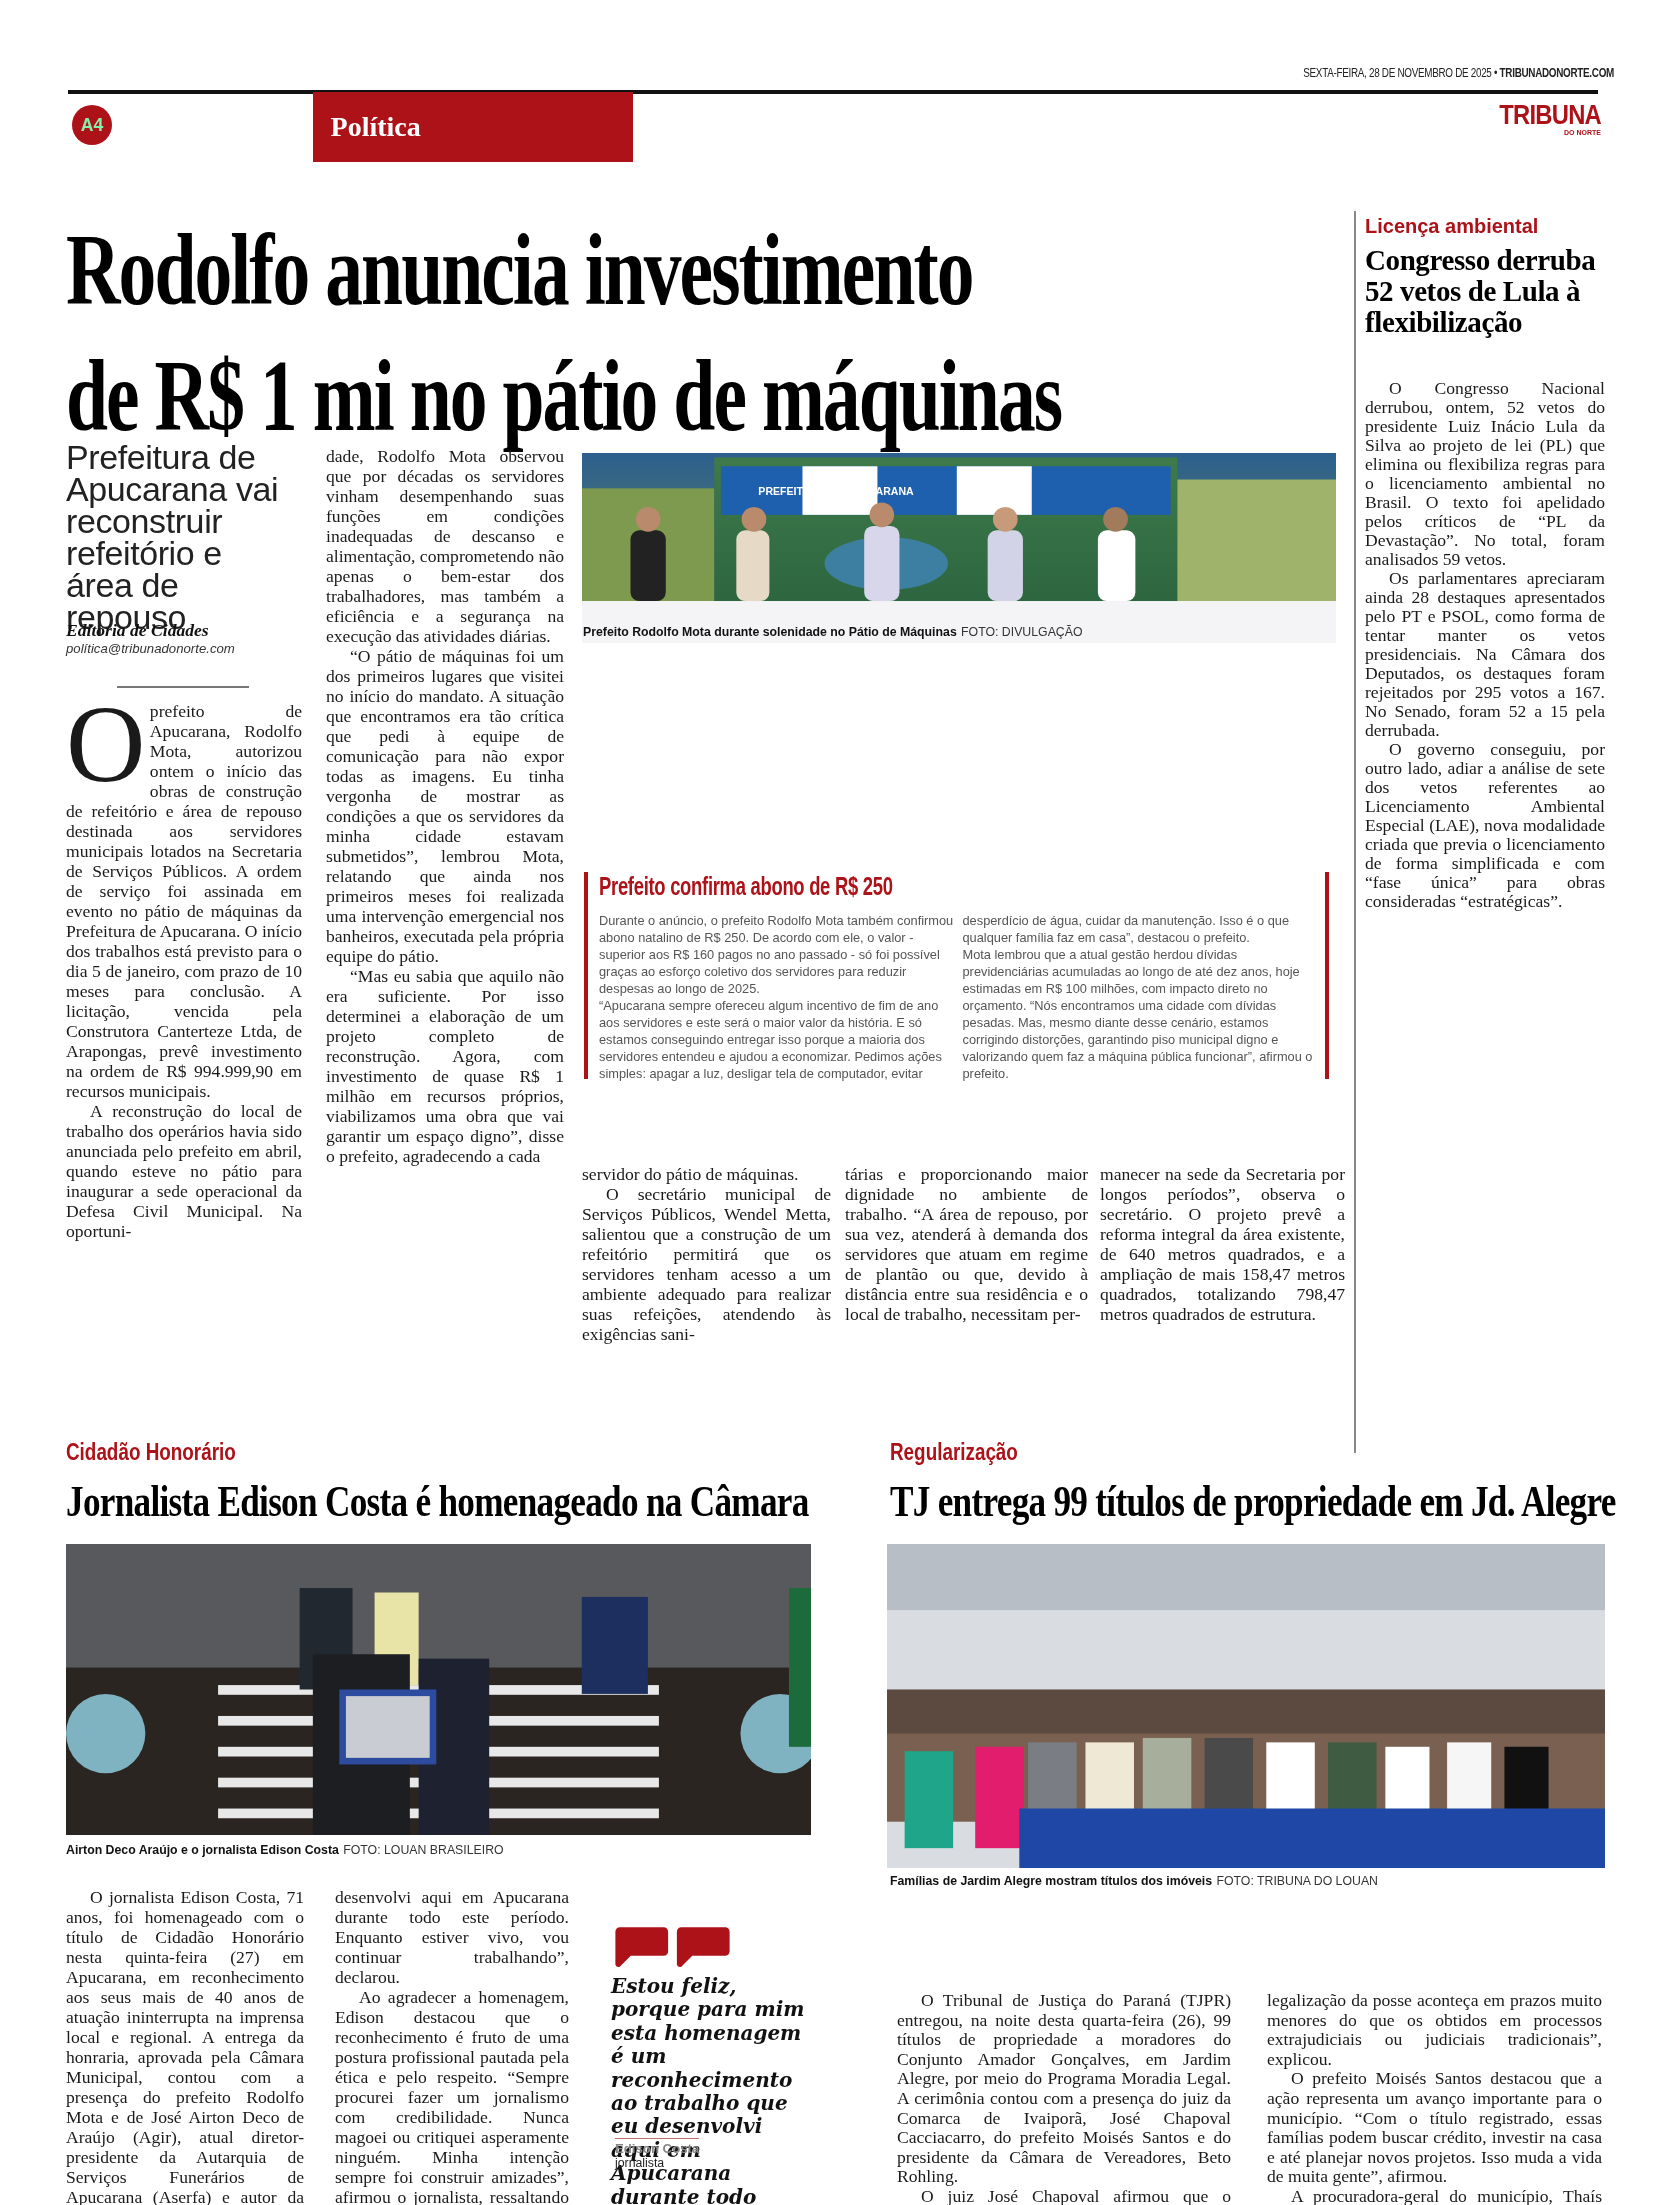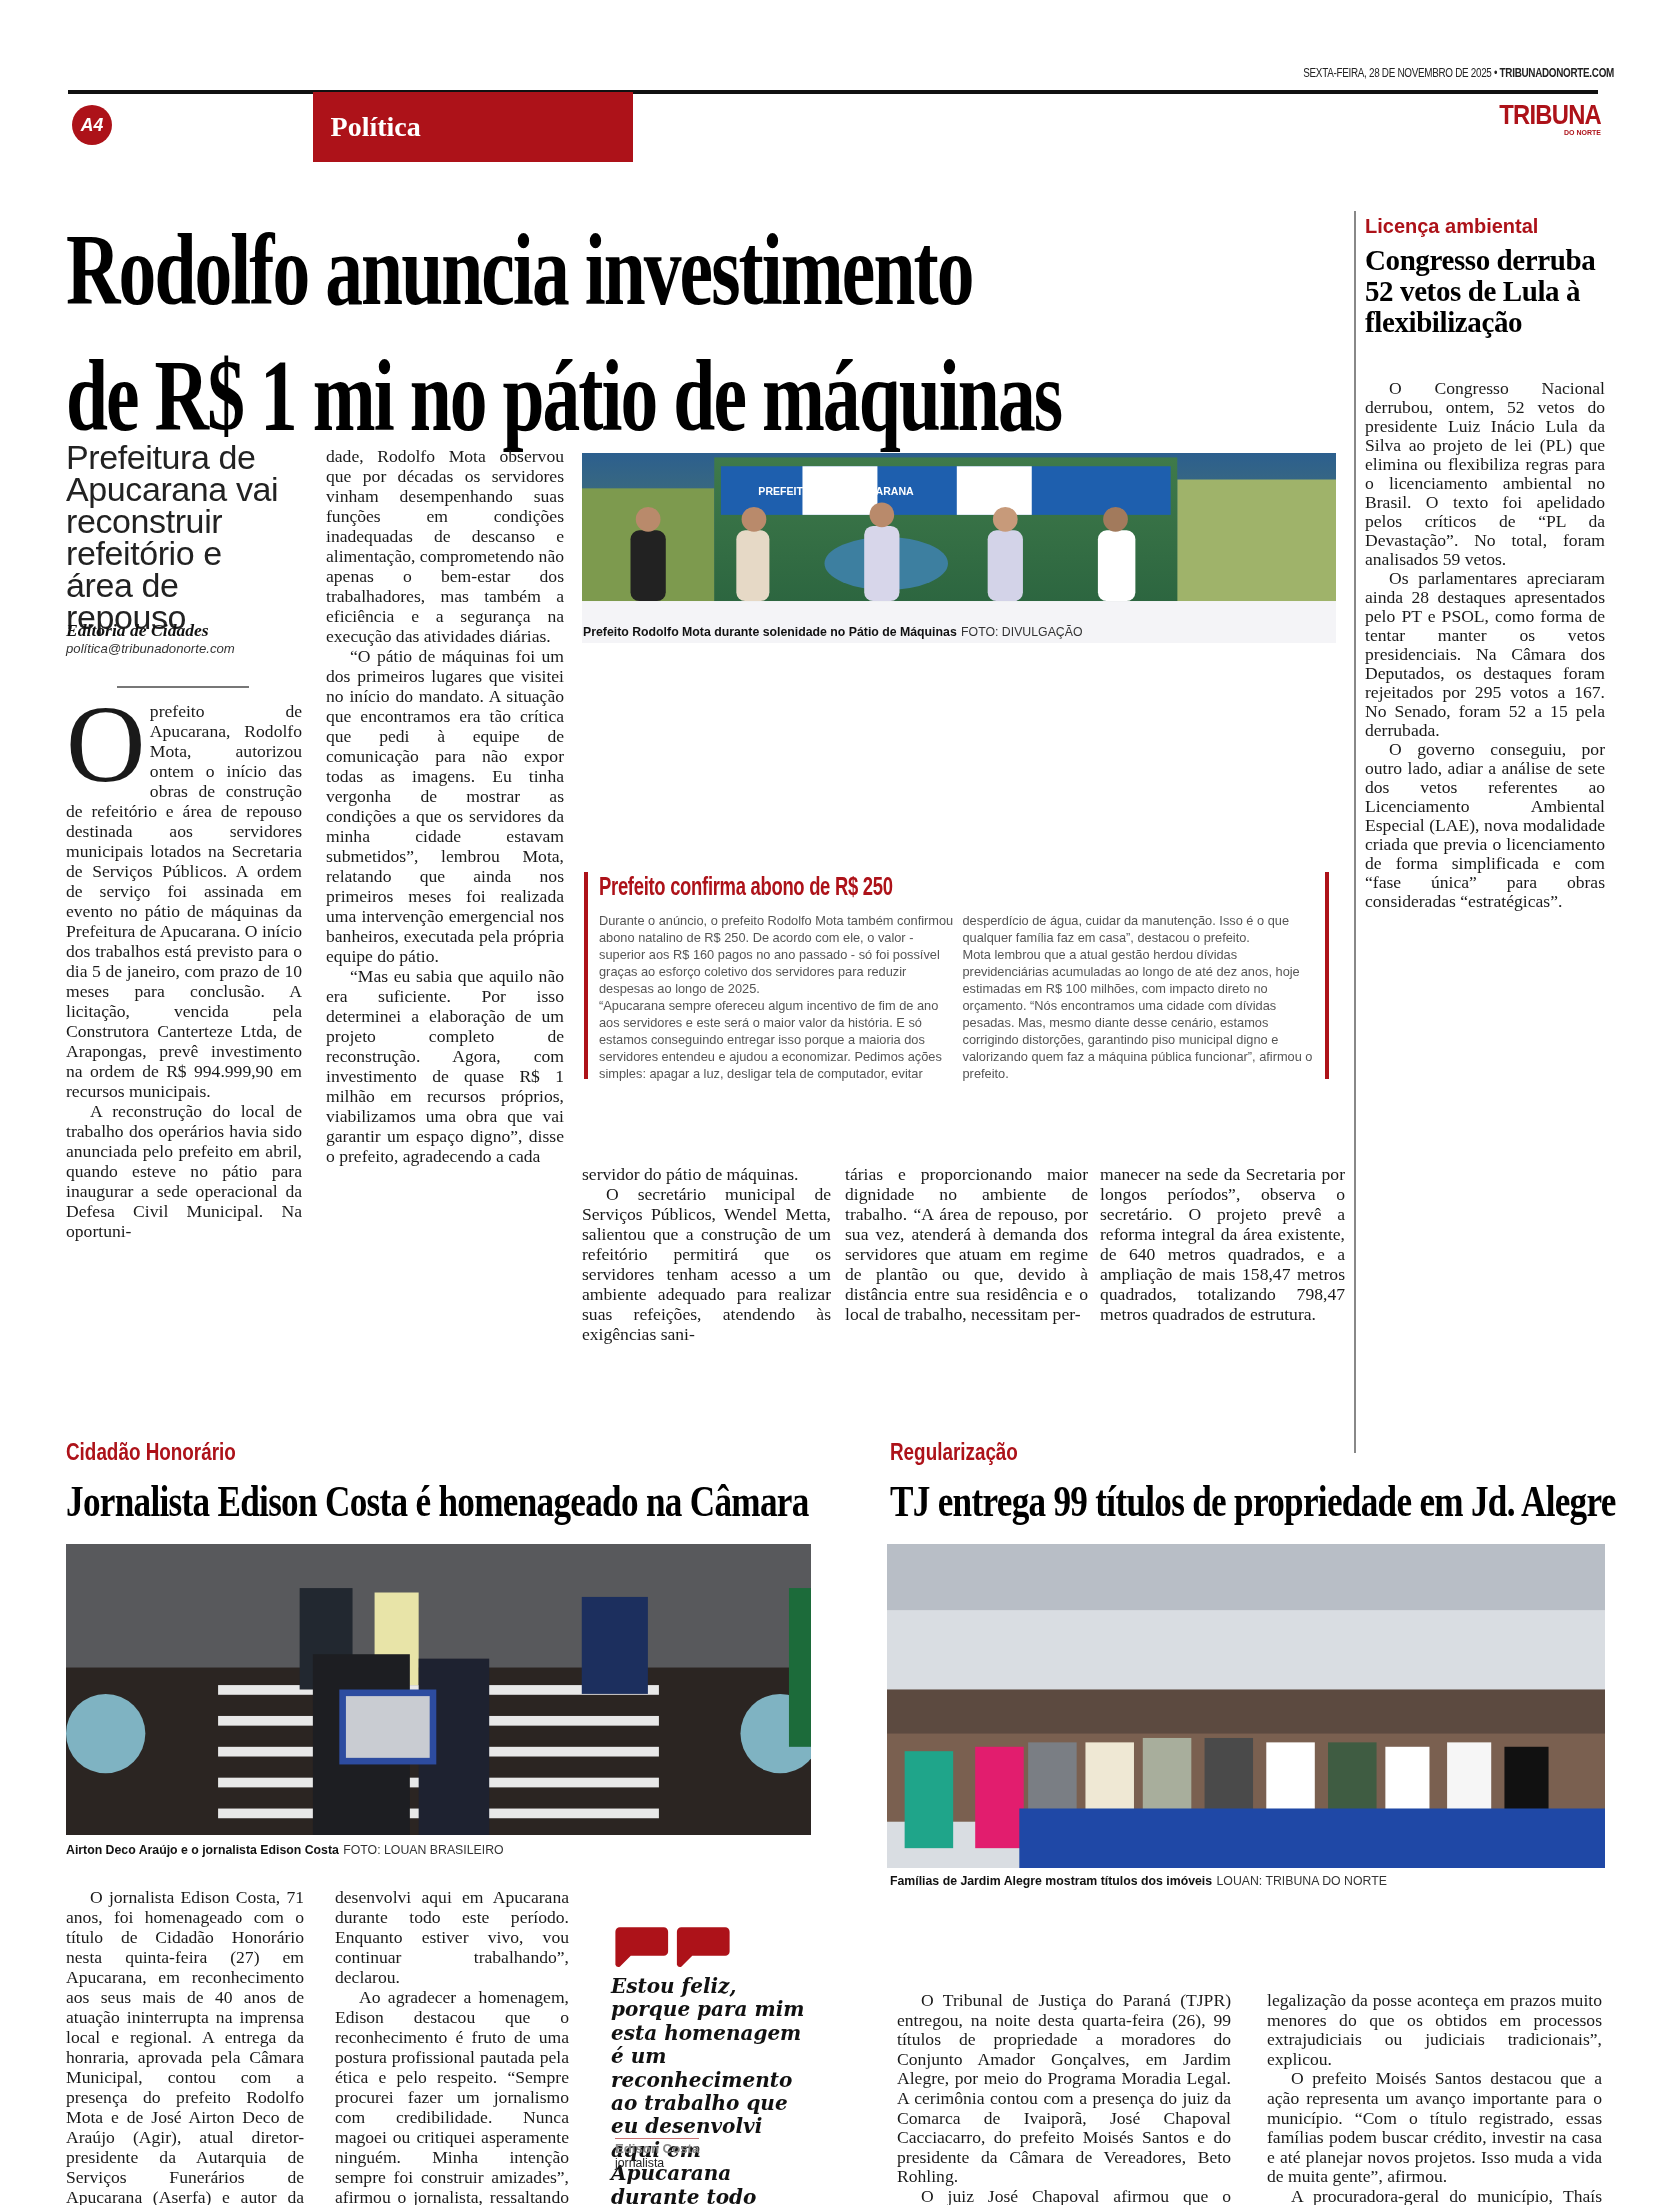--- a/index.html
+++ b/index.html
@@ -4,21 +4,21 @@
 <style>
   * { box-sizing: border-box; margin: 0; padding: 0; }
   html, body { width: 1667px; height: 2840px; background: #ffffff; overflow: hidden; }
   body { position: relative; font-family: "Liberation Serif", serif; color: #111; }
   .abs { position: absolute; }
 
   
   .dateline { left: 1191px; top: 65px; width: 423px; text-align: right; font-family: "Liberation Sans", sans-serif; font-size: 13.2px; letter-spacing: -0.4px; transform: scaleX(0.75); transform-origin: right; white-space: nowrap; color: #222; }
   .dateline b { font-weight: 700; }
   .topbar { left: 68px; top: 90px; width: 1530px; height: 4.4px; background: #111; }
-  .page-badge { left: 72px; top: 105px; width: 40px; height: 40px; border-radius: 50%; background: #ad1219; color: #ffffff; font-family: "Liberation Sans", sans-serif; font-weight: 700; font-size: 17.6px; display: flex; align-items: center; justify-content: center; font-style: italic; }
+  .page-badge { left: 72px; top: 105px; width: 40px; height: 40px; border-radius: 50%; background: #ad1219; color: #86efac; font-family: "Liberation Sans", sans-serif; font-weight: 700; font-size: 17.6px; display: flex; align-items: center; justify-content: center; }
   .section-tag { left: 313px; top: 92px; width: 320px; height: 70px; background: #ad1219; color: #fff; font-family: "Liberation Serif", serif; font-weight: 700; font-size: 28px; display: flex; align-items: center; padding-left: 17.6px; }
   .logo { left: 1455px; top: 101px; width: 146px; text-align: right; color: #ad1219; font-family: "Liberation Sans", sans-serif; font-weight: 900; }
   .logo .l1 { font-size: 28px; line-height: 28px; letter-spacing: -0.9px; transform: scaleX(0.85); transform-origin: right; display: block; }
   .logo .l2 { font-size: 7px; line-height: 7px; display: block; }
 
   
   .headline { left: 66px; top: 207px; width: 1270px; font-family: "Liberation Serif", serif; font-weight: 700; font-size: 102px; line-height: 126px; letter-spacing: -2.6px; transform: scaleX(0.74); transform-origin: left; white-space: nowrap; color: #000; }
   .subhead { left: 66px; top: 441px; width: 229px; font-family: "Liberation Sans", sans-serif; font-size: 34px; line-height: 32px; letter-spacing: -0.4px; color: #222; }
   .byline { left: 66px; top: 620px; width: 229px; text-align: left; font-style: italic; }
   .byline .name { font-family: "Liberation Serif", serif; font-weight: 700; font-size: 17.6px; }
@@ -239,21 +239,21 @@
       <rect x="860" y="450" width="110" height="240" fill="#ffffff"></rect>
       <rect x="1000" y="450" width="110" height="240" fill="#3f5c42"></rect>
       <rect x="1130" y="460" width="100" height="230" fill="#ffffff"></rect>
       <rect x="1270" y="450" width="100" height="240" fill="#f6f6f6"></rect>
       <rect x="1400" y="460" width="100" height="230" fill="#111"></rect>
     </g>
     <rect x="300" y="600" width="1328" height="135" fill="#1f48a6"></rect>
   </svg>
 </div>
 <div class="abs caption" style="left:890px; top:1874px;">
-  <b>Famílias de Jardim Alegre mostram títulos dos imóveis</b><span class="credit">LOUAN: TRIBUNA DO NORTE</span>
+  <b>Famílias de Jardim Alegre mostram títulos dos imóveis</b><span class="credit">FOTO: TRIBUNA DO LOUAN</span>
 </div>
 
 <div class="abs tj-col" style="left:897px; top:1991px; width:334px;">
   <p style="text-indent:24px">O Tribunal de Justiça do Paraná (TJPR) entregou, na noite desta quarta-feira (26), 99 títulos de propriedade a moradores do Conjunto Amador Gonçalves, em Jardim Alegre, por meio do Programa Moradia Legal. A cerimônia contou com a presença do juiz da Comarca de Ivaiporã, José Chapoval Cacciacarro, do prefeito Moisés Santos e do presidente da Câmara de Vereadores, Beto Rohling.</p>
   <p>O juiz José Chapoval afirmou que o programa acelera a regularização fundiária urbana no Estado. Ele explicou que o TJPR criou um ato normativo para simplificar a aplicação da lei vigente e eliminar entraves burocráticos. “A lei já existia, mas havia muita burocracia. O ato normativo do Tribunal desburocratizou o processo e permitiu que a regularização chegasse a quem mais precisa”, disse.</p>
 
 </div>
 <div class="abs tj-col" style="left:1267px; top:1991px; width:335px;">
   <p>legalização da posse aconteça em prazos muito menores do que os obtidos em processos extrajudiciais ou judiciais tradicionais”, explicou.</p>
   <p>O prefeito Moisés Santos destacou que a ação representa um avanço importante para o município. “Com o título registrado, essas famílias podem buscar crédito, investir na casa e até planejar novos projetos. Isso muda a vida de muita gente”, afirmou.</p>

